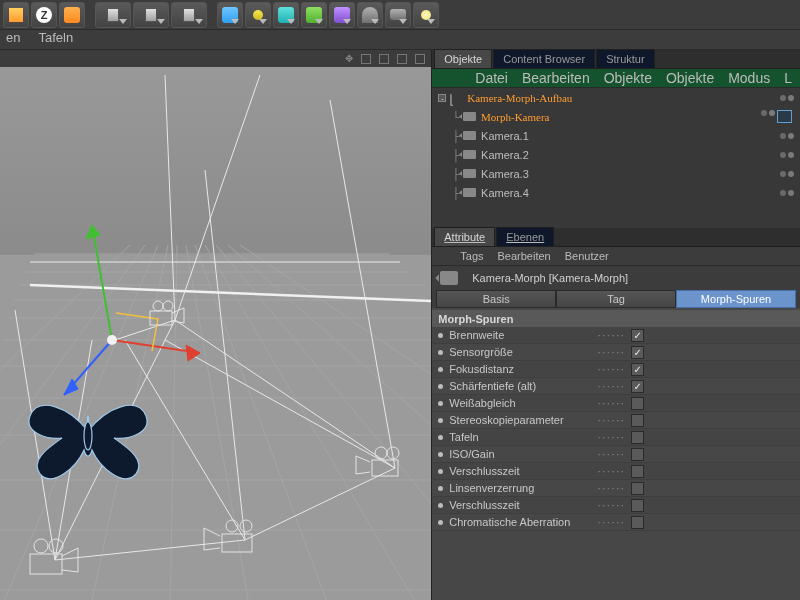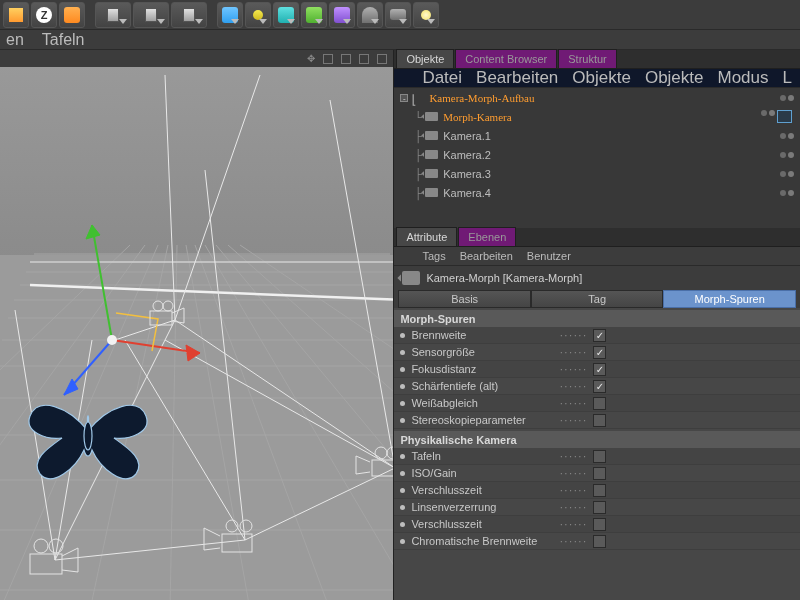--- a/index.html
+++ b/index.html
@@ -17,21 +17,21 @@
   .ico-green  { background: linear-gradient(#90e060,#50b030); }
   .ico-yellow { background: linear-gradient(#f5ea4e,#d0bb20); width:10px; height:10px; }
   .ico-gray   { background: linear-gradient(#b0b0b0,#707070); }
   .ico-film   { background: linear-gradient(#e0e0e0,#a0a0a0); width:12px; height:14px; border:1px solid #555; }
   .ico-purple { background: linear-gradient(#c090ff,#8050d0); }
   .ico-bulb   { width: 10px; height: 10px; border-radius: 50%; background: radial-gradient(#fff8d0,#f0e060); }
   .drop-tri { width:0;height:0;border-left:4px solid transparent;border-right:4px solid transparent;border-top:5px solid #bbb; position:absolute; right:3px; bottom:3px;}
   .tb-btn { position:relative; }
 
   
-  .subbar { height: 20px; background: #3c3c3c; border-bottom: 1px solid #2a2a2a; display:flex; align-items:flex-end; padding-left:6px; gap:18px; font-size:16px; color:#bbb;}
+  .subbar { height: 20px; background: #3c3c3c; border-bottom: 1px solid #2a2a2a; display:flex; align-items:flex-start; padding-left:6px; gap:18px; font-size:13px; color:#bbb;}
 
   
   .main { display:flex; height: calc(600px - 50px); }
   .viewport { width: 504px; position: relative; background: linear-gradient(#9a9a9a 0%, #8c8c8c 35%, #7d7d7d 100%); border-right: 1px solid #222; overflow:hidden; }
   .vp-bar { height:17px; background:#3c3c3c; display:flex;justify-content:flex-end;align-items:center;padding-right:6px;gap:8px;font-size:10px;color:#888;}
   .vp-ico { width:10px;height:10px;border:1px solid #777; }
 
   
   .floor { position:absolute; inset:0; }
   .floor line { stroke:#a5a5a5; stroke-width:1; }
@@ -59,43 +59,43 @@
 
   
   .butterfly { position:absolute; left:18px; top:326px; }
   .bf { fill:#0d1a2e; stroke:#a0c8e8; stroke-width:1.2; }
 
   
   .rightcol { flex:1; display:flex; flex-direction:column; background:#3c3c3c; }
 
   
   .panel-tabs { height:19px; display:flex; align-items:flex-end; background:#2e2e2e; padding-left:2px; border-bottom:1px solid #1f1f1f;}
-  .ptab { padding:3px 9px 3px 9px; font-size:11px; color:#999; background:#701a75; border:1px solid #1f1f1f; border-bottom:none; margin-right:1px; cursor:pointer; }
+  .ptab { padding:3px 9px 3px 9px; font-size:11px; color:#999; background:#0f172a; border:1px solid #1f1f1f; border-bottom:none; margin-right:1px; cursor:pointer; }
   .ptab.active { background:#474747; color:#d8d8d8; }
-  .panel-menu { height:19px; display:flex;align-items:center;gap:14px;padding-left:28px;font-size:17px;color:#bbb;background:#0f172a;border-bottom:1px solid #2a2a2a;}
+  .panel-menu { height:19px; display:flex;align-items:center;gap:14px;padding-left:43px;font-size:14px;color:#bbb;background:#14532d;border-bottom:1px solid #2a2a2a;}
   .panel-menu .last{margin-left:auto;margin-right:8px;}
   .obj-tree { background:#383838; height:140px; overflow:hidden;}
   .tree-row { height:19px; display:flex; align-items:center; padding-left:6px; font-size:11px; }
   .tree-row.sel .nm { color:#ff9d30;font-family:Liberation Serif, serif; }
   .tree-row .nm { color:#bdbdbd; }
   .tree-row .plus { width:8px;height:8px;border:1px solid #888;background:#555;margin-right:3px;font-size:8px;line-height:7px;text-align:center;color:#ddd;cursor:pointer;}
   .tree-row .ind { display:inline-block; width:14px;}
   .tree-icon { width:13px;height:9px;margin-right:5px;background:#888;border-radius:1px;position:relative;}
   .tree-icon.cam::before{content:"";position:absolute;left:-4px;top:2px;width:3px;height:5px;background:#888;clip-path:polygon(0 50%,100% 0,100% 100%);}
   .tree-icon.struct { width:13px;height:12px;background:none;border:none;}
   .tree-icon.struct::before{content:"⌊";color:#aaa;font-size:13px;}
   .row-dots { margin-left:auto; display:flex; gap:2px; margin-right:6px;}
   .dot { width:6px;height:6px;border-radius:50%;background:#6a6a6a;}
   .dot.g{background:#7a7a7a;}
   .tag-sq { width:15px;height:13px;border:1px solid #5fa0d0;background:#2a3a48;margin-right:2px;}
 
   
-  .attr-tabs { height:19px; display:flex;align-items:flex-end;background:#2e2e2e;padding-left:2px;border-bottom:1px solid #1f1f1f;}
+  .attr-tabs { height:19px; display:flex;align-items:flex-end;background:#2e2e2e;padding-left:2px;border-bottom:1px solid #1f1f1f;text-decoration:underline;}
   .attr-menu { height:19px;display:flex;align-items:center;gap:14px;padding-left:28px;font-size:11px;color:#bbb;background:#3c3c3c;border-bottom:1px solid #2a2a2a;}
-  .obj-head { height:24px;display:flex;align-items:center;gap:6px;padding-left:8px;background:#3c3c3c;font-size:11px;color:#d0d0d0;}
+  .obj-head { height:24px;display:flex;align-items:center;gap:14px;padding-left:8px;background:#3c3c3c;font-size:11px;color:#d0d0d0;}
   .obj-head .oi { width:18px;height:14px;background:#888;border-radius:2px;position:relative;}
   .obj-head .oi::before{content:"";position:absolute;left:-5px;top:3px;width:4px;height:8px;background:#888;clip-path:polygon(0 50%,100% 0,100% 100%);}
   .subtab-row { height:18px;display:flex;align-items:stretch;gap:0;padding:0 4px;background:#3c3c3c;}
   .subtab { flex:1;display:flex;align-items:center;justify-content:center;font-size:11px;color:#c8c8c8;background:linear-gradient(#555,#454545);border:1px solid #2a2a2a;cursor:pointer;}
   .subtab.active { background:#6b93cc;color:#fff;border-color:#4a6fa8;}
 
   .section-head { background:#595959; height:17px;display:flex;align-items:center;padding-left:6px;font-weight:bold;font-size:11px;color:#d8d8d8;margin-top:2px;}
   .prop-row { height:17px;display:flex;align-items:center;padding-left:6px;font-size:11px;color:#c8c8c8;background:#474747;border-bottom:1px solid #3e3e3e;}
   .prop-row:nth-child(odd){background:#444;}
   .bullet { width:5px;height:5px;border-radius:50%;background:#bdbdbd;margin-right:6px;}
@@ -430,21 +430,20 @@
             <span class="dots">······</span>
             <span class="chk"></span>
           </div>
           <div class="prop-row">
             <span class="bullet"></span>
             <span class="prop-label">Stereoskopieparameter</span>
             <span class="dots">······</span>
             <span class="chk"></span>
           </div>
         </div>
-      <div class="section-head">Physikalische Kamera</div>
       <div id="sec1">
           <div class="prop-row">
             <span class="bullet"></span>
             <span class="prop-label">Tafeln</span>
             <span class="dots">······</span>
             <span class="chk"></span>
           </div>
           <div class="prop-row">
             <span class="bullet"></span>
             <span class="prop-label">ISO/Gain</span>
@@ -464,21 +463,21 @@
             <span class="chk"></span>
           </div>
           <div class="prop-row">
             <span class="bullet"></span>
             <span class="prop-label">Verschlusszeit</span>
             <span class="dots">······</span>
             <span class="chk"></span>
           </div>
           <div class="prop-row">
             <span class="bullet"></span>
-            <span class="prop-label">Chromatische Brennweite</span>
+            <span class="prop-label">Chromatische Aberration</span>
             <span class="dots">······</span>
             <span class="chk"></span>
           </div>
         </div>
     </div>
 
   </div>
 </div>
 
 </body></html>

